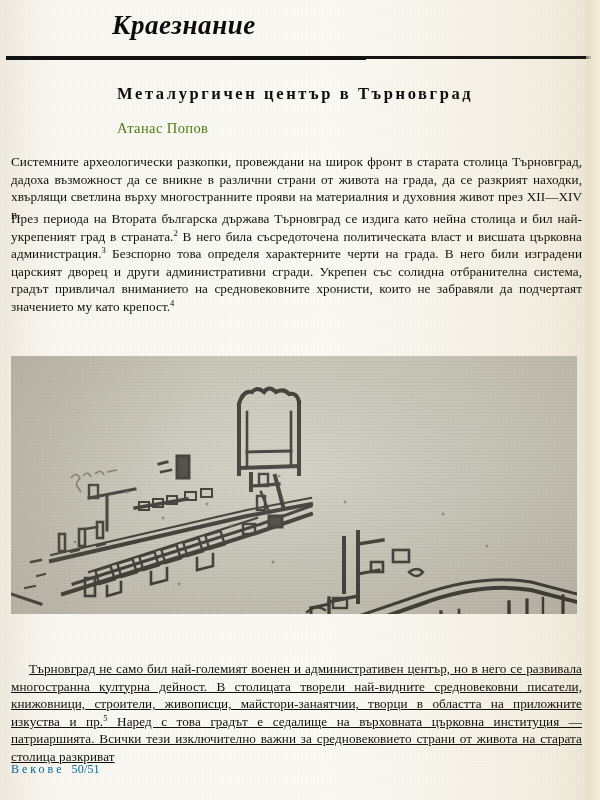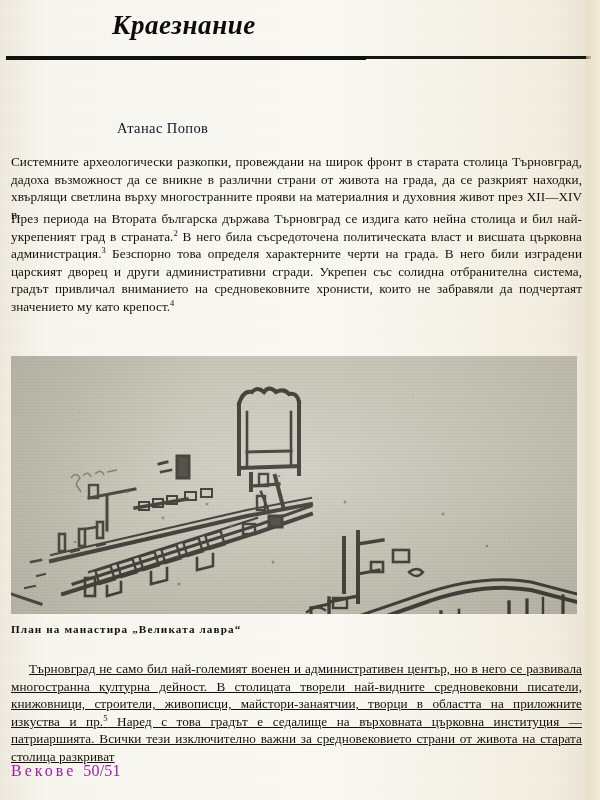--- a/index.html
+++ b/index.html
@@ -81,21 +81,21 @@
     letter-spacing: 2.6px;
     color: #100e0c;
     white-space: nowrap;
   }
   #byline {
     position: absolute;
     left: 117px;
     top: 120px;
     font-size: 14.5px;
     letter-spacing: .4px;
-    color: #0f172a;
+    color: #4d7c0f;
   }
 
   
   .body-block {
     position: absolute;
     left: 11px;
     width: 571px;
     font-size: 13.2px;
     line-height: 17.6px;
     text-align: justify;
@@ -151,39 +151,40 @@
     font-weight: bold;
     letter-spacing: 1.1px;
     color: #13110c;
   }
 
   
   #footer {
     position: absolute;
     left: 11px;
     top: 762px;
-    font-size: 16px;
-    color: #a21caf;
+    font-size: 12px;
+    color: #0369a1;
   }
   #footer-journal { letter-spacing: 3px; }
   #footer-pages { letter-spacing: .2px; margin-left: 7px; }
 </style>
 </head>
 <body>
 
 <div id="page">
 
   <div id="paper-tint"></div>
 
   <div class="content">
 
     <div id="masthead">Краезнание</div>
 
     <div id="rule"></div>
 
+    <div id="article-title">Металургичен център в Търновград</div>
 
     <div id="byline">Атанас Попов</div>
 
     <div class="body-block" id="para-top">
       <p>
         <span>Системните археологически разкопки, провеждани на широк фронт в старата столица Търновград, дадоха възможност да се вникне в различни страни от живота на града, да се разкрият находки, хвърлящи светлина върху многостранните прояви на материалния и духовния живот през XII—XIV в.</span>
       </p>
     </div>
 
     <div class="body-block" id="para-mid">
@@ -330,21 +331,20 @@
           <circle cx="476" cy="190" r="1.3"></circle>
           <circle cx="386" cy="326" r="1.4"></circle>
           <circle cx="470" cy="318" r="1.3"></circle>
           <circle cx="268" cy="120" r="1.3"></circle>
         </g>
       </svg>
       <div id="figure-noise"></div>
       <div id="figure-shade"></div>
     </div>
 
-    <div id="caption">План на манастира „Великата лавра“</div>
 
     <div class="body-block" id="para-bot">
       <p style="text-indent:18px">
         <span>Търновград не само бил най-големият военен и административен център, но в него се развивала многостранна културна дейност. В столицата творели най-видните средновековни писатели, книжовници, строители, живописци, майстори-занаятчии, творци в областта на приложните изкуства и пр.</span><sup>5</sup><span> Наред с това градът е седалище на върховната църковна институция — патриаршията. Всички тези изключително важни за средновековието страни от живота на старата столица разкриват</span>
       </p>
     </div>
 
     <div id="footer">
       <span id="footer-journal">Векове</span><span id="footer-pages">50/51</span>
     </div>

